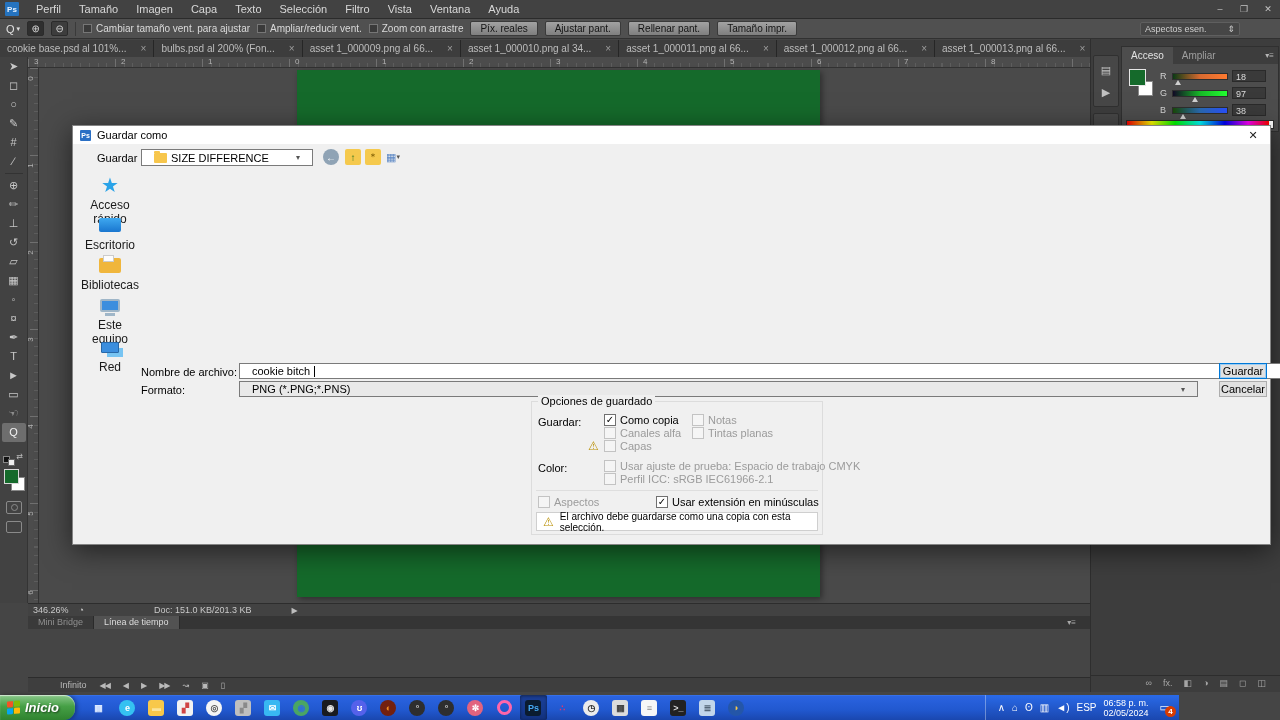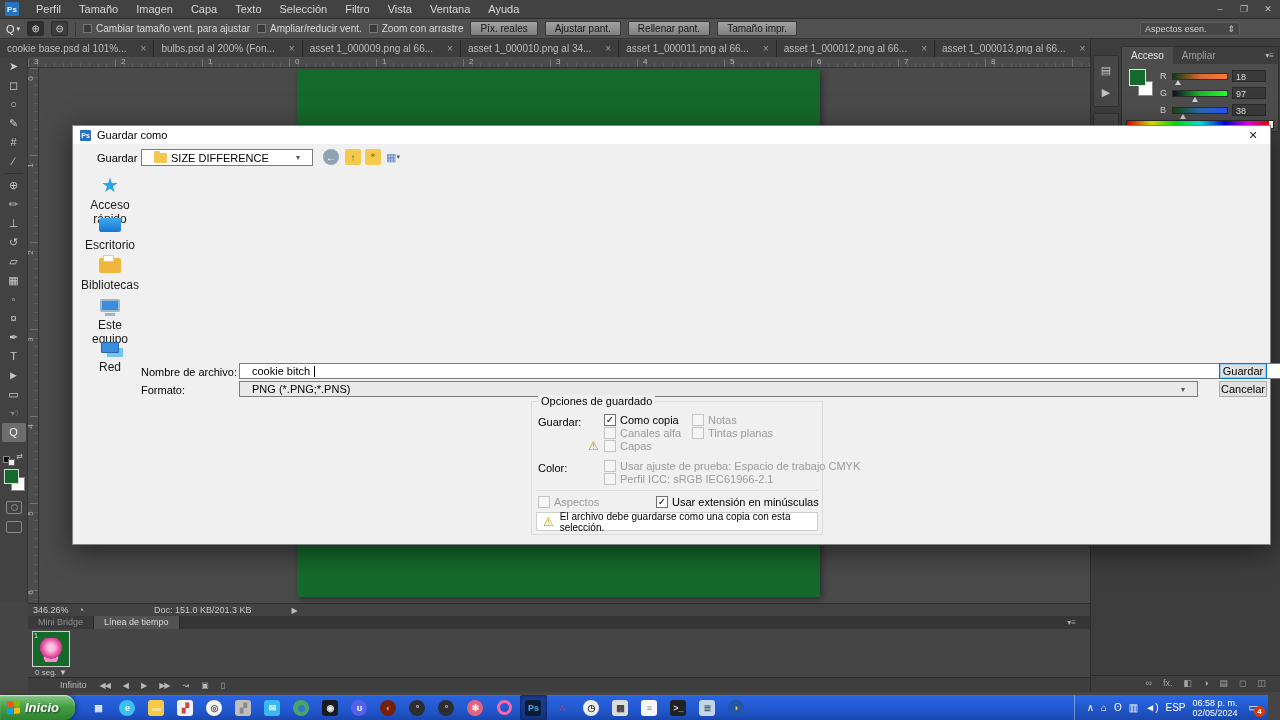--- a/index.html
+++ b/index.html
@@ -134,21 +134,21 @@
 .wcb{position:absolute;display:flex;align-items:center;gap:4px;font-size:11px;color:#000;white-space:nowrap}
 .wcb .bx{width:12px;height:12px;border:1px solid #707070;background:#fff;display:flex;align-items:center;justify-content:center;flex:none}
 .wcb .bx i{font-style:normal;font-size:10px;line-height:1;color:#000}
 .wcb.dis{color:#9b9b9b}
 .wcb.dis .bx{border-color:#c3c3c3;background:#f5f5f5}
 .warn-tri{color:#b98f00;font-size:12px}
 .sep-line{position:absolute;left:4px;right:4px;top:88px;height:1px;background:#dedede}
 .warnbox{position:absolute;left:4px;top:110px;width:282px;height:19px;background:#fff;border:1px solid #cfcfcf;display:flex;align-items:center;gap:6px;padding:0 6px;font-size:10px}
 
 
-.taskbar{position:absolute;left:0;bottom:0;width:1268px;height:25px;background:linear-gradient(#3a77ee 0%,#2a63e0 6%,#2158cf 60%,#1a47af 100%);display:flex;align-items:flex-start;z-index:30}
+.taskbar{position:absolute;left:0;bottom:0;width:1179px;height:25px;background:linear-gradient(#3a77ee 0%,#2a63e0 6%,#2158cf 60%,#1a47af 100%);display:flex;align-items:flex-start;z-index:30}
 .startbtn{height:25px;display:flex;align-items:center;gap:5px;padding:0 16px 0 7px;background:linear-gradient(#8cc98c,#46a046 45%,#2f832f);border-radius:0 11px 11px 0;box-shadow:inset 0 1px 1px rgba(255,255,255,.6),2px 0 4px rgba(0,0,0,.35)}
 .winflag{position:relative;width:13px;height:13px;transform:skewY(-5deg)}
 .winflag i{position:absolute;width:6px;height:6px;border-radius:1px}
 .winflag .q1{left:0;top:0;background:#f35325}.winflag .q2{right:0;top:0;background:#81bc06}
 .winflag .q3{left:0;bottom:0;background:#05a6f0}.winflag .q4{right:0;bottom:0;background:#ffba08}
 .start-label{font-size:13px;font-style:italic;font-weight:bold;color:#fff;text-shadow:1px 1px 2px rgba(0,0,0,.55)}
 .tb-icons{display:flex;align-items:center;margin-left:10px;gap:2px}
 .tb-slot{width:27px;height:25px;display:flex;align-items:center;justify-content:center}
 .tb-slot.active-app{background:rgba(8,20,60,.45);box-shadow:inset 0 1px 3px rgba(0,0,0,.5);border-radius:2px}
 .tb-ico{width:16px;height:16px;display:flex;align-items:center;justify-content:center;font-size:9px;font-weight:bold;border-radius:3px;overflow:hidden}
@@ -365,27 +365,20 @@
     <span>◔</span>
     <span class="status-doc">Doc: 151.0 KB/201.3 KB</span>
     <span class="status-arrow">▶</span>
   </div>
 
   <div class="tl-tabs">
     <span class="tl-tab">Mini Bridge</span>
     <span class="tl-tab active">Línea de tiempo</span>
     <span class="tl-menu">▾≡</span>
   </div>
-  <div class="tl-body">
-    <div class="frame" style="background: rgb(21, 106, 43);">
-      <span class="frame-num">1</span>
-      <span class="sprite"></span>
-    </div>
-    <div class="frame-dur">0 seg. ▼</div>
-  </div>
   <div class="tl-ctrl">
     <span>Infinito</span>
     <span class="g">◀◀</span>
     <span class="g">◀</span>
     <span class="g">▶</span>
     <span class="g">▶▶</span>
     <span class="g">↝</span>
     <span class="g">▣</span>
     <span class="g">▯</span>
   </div>

